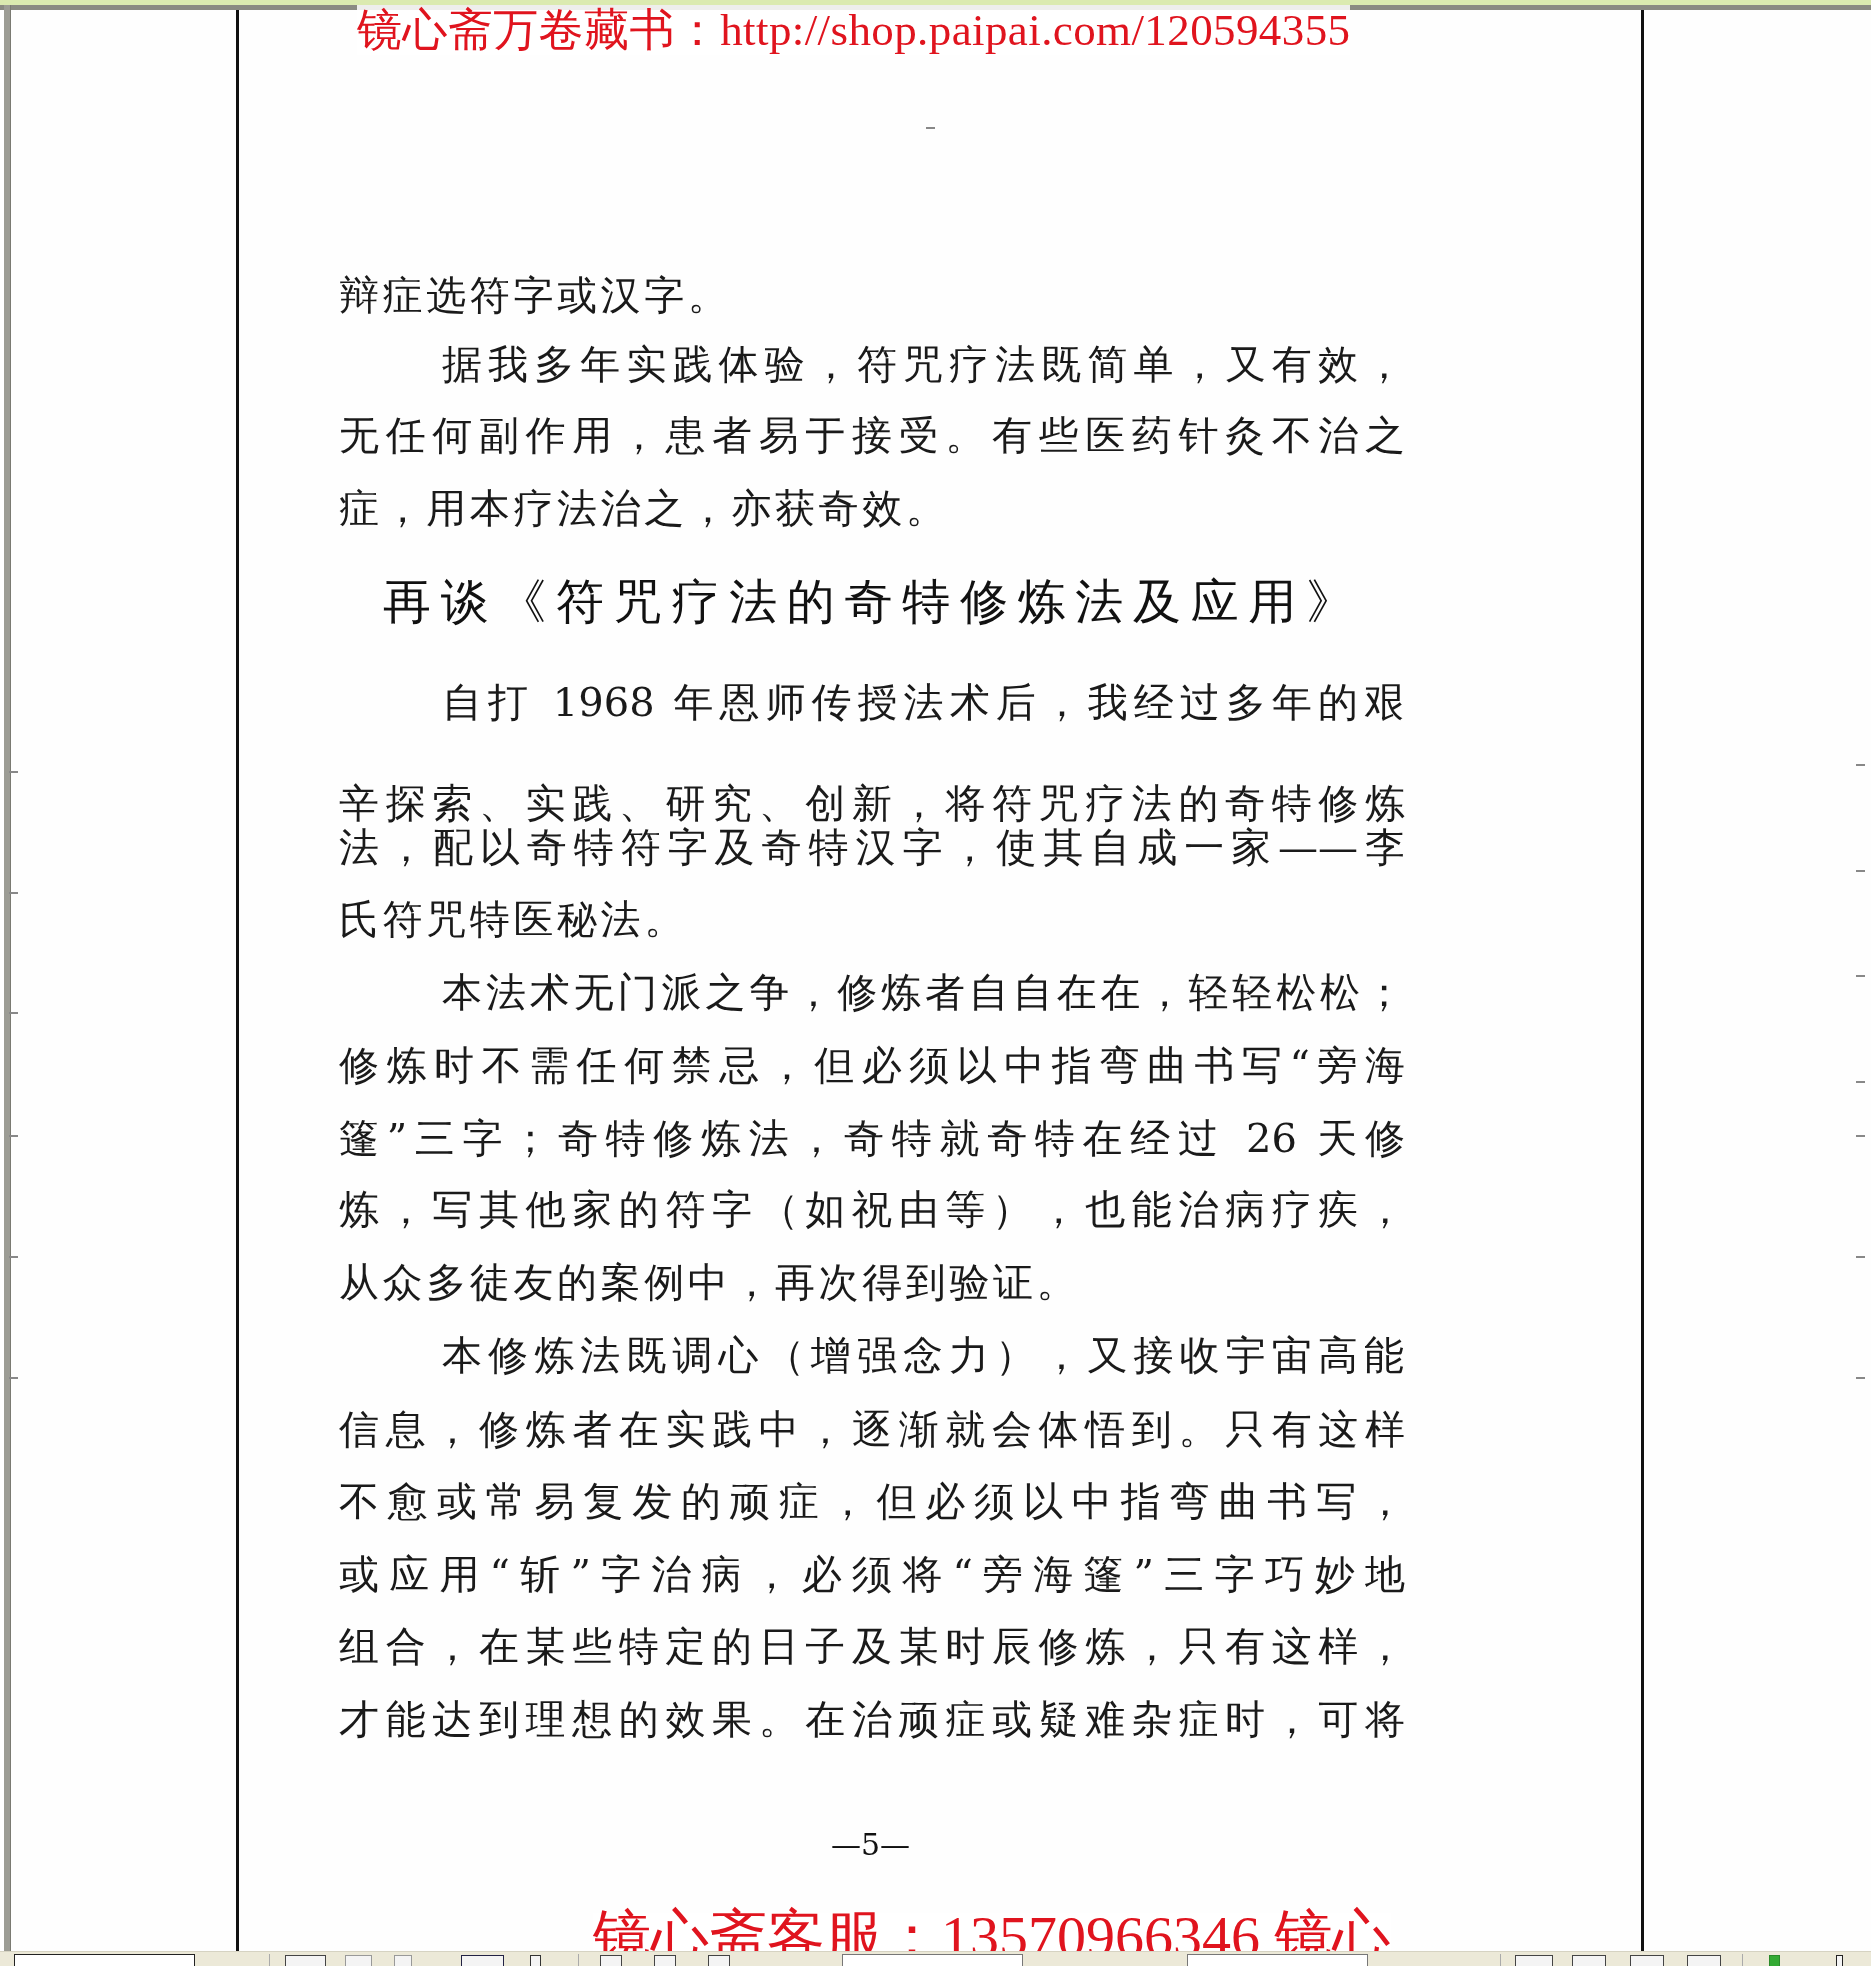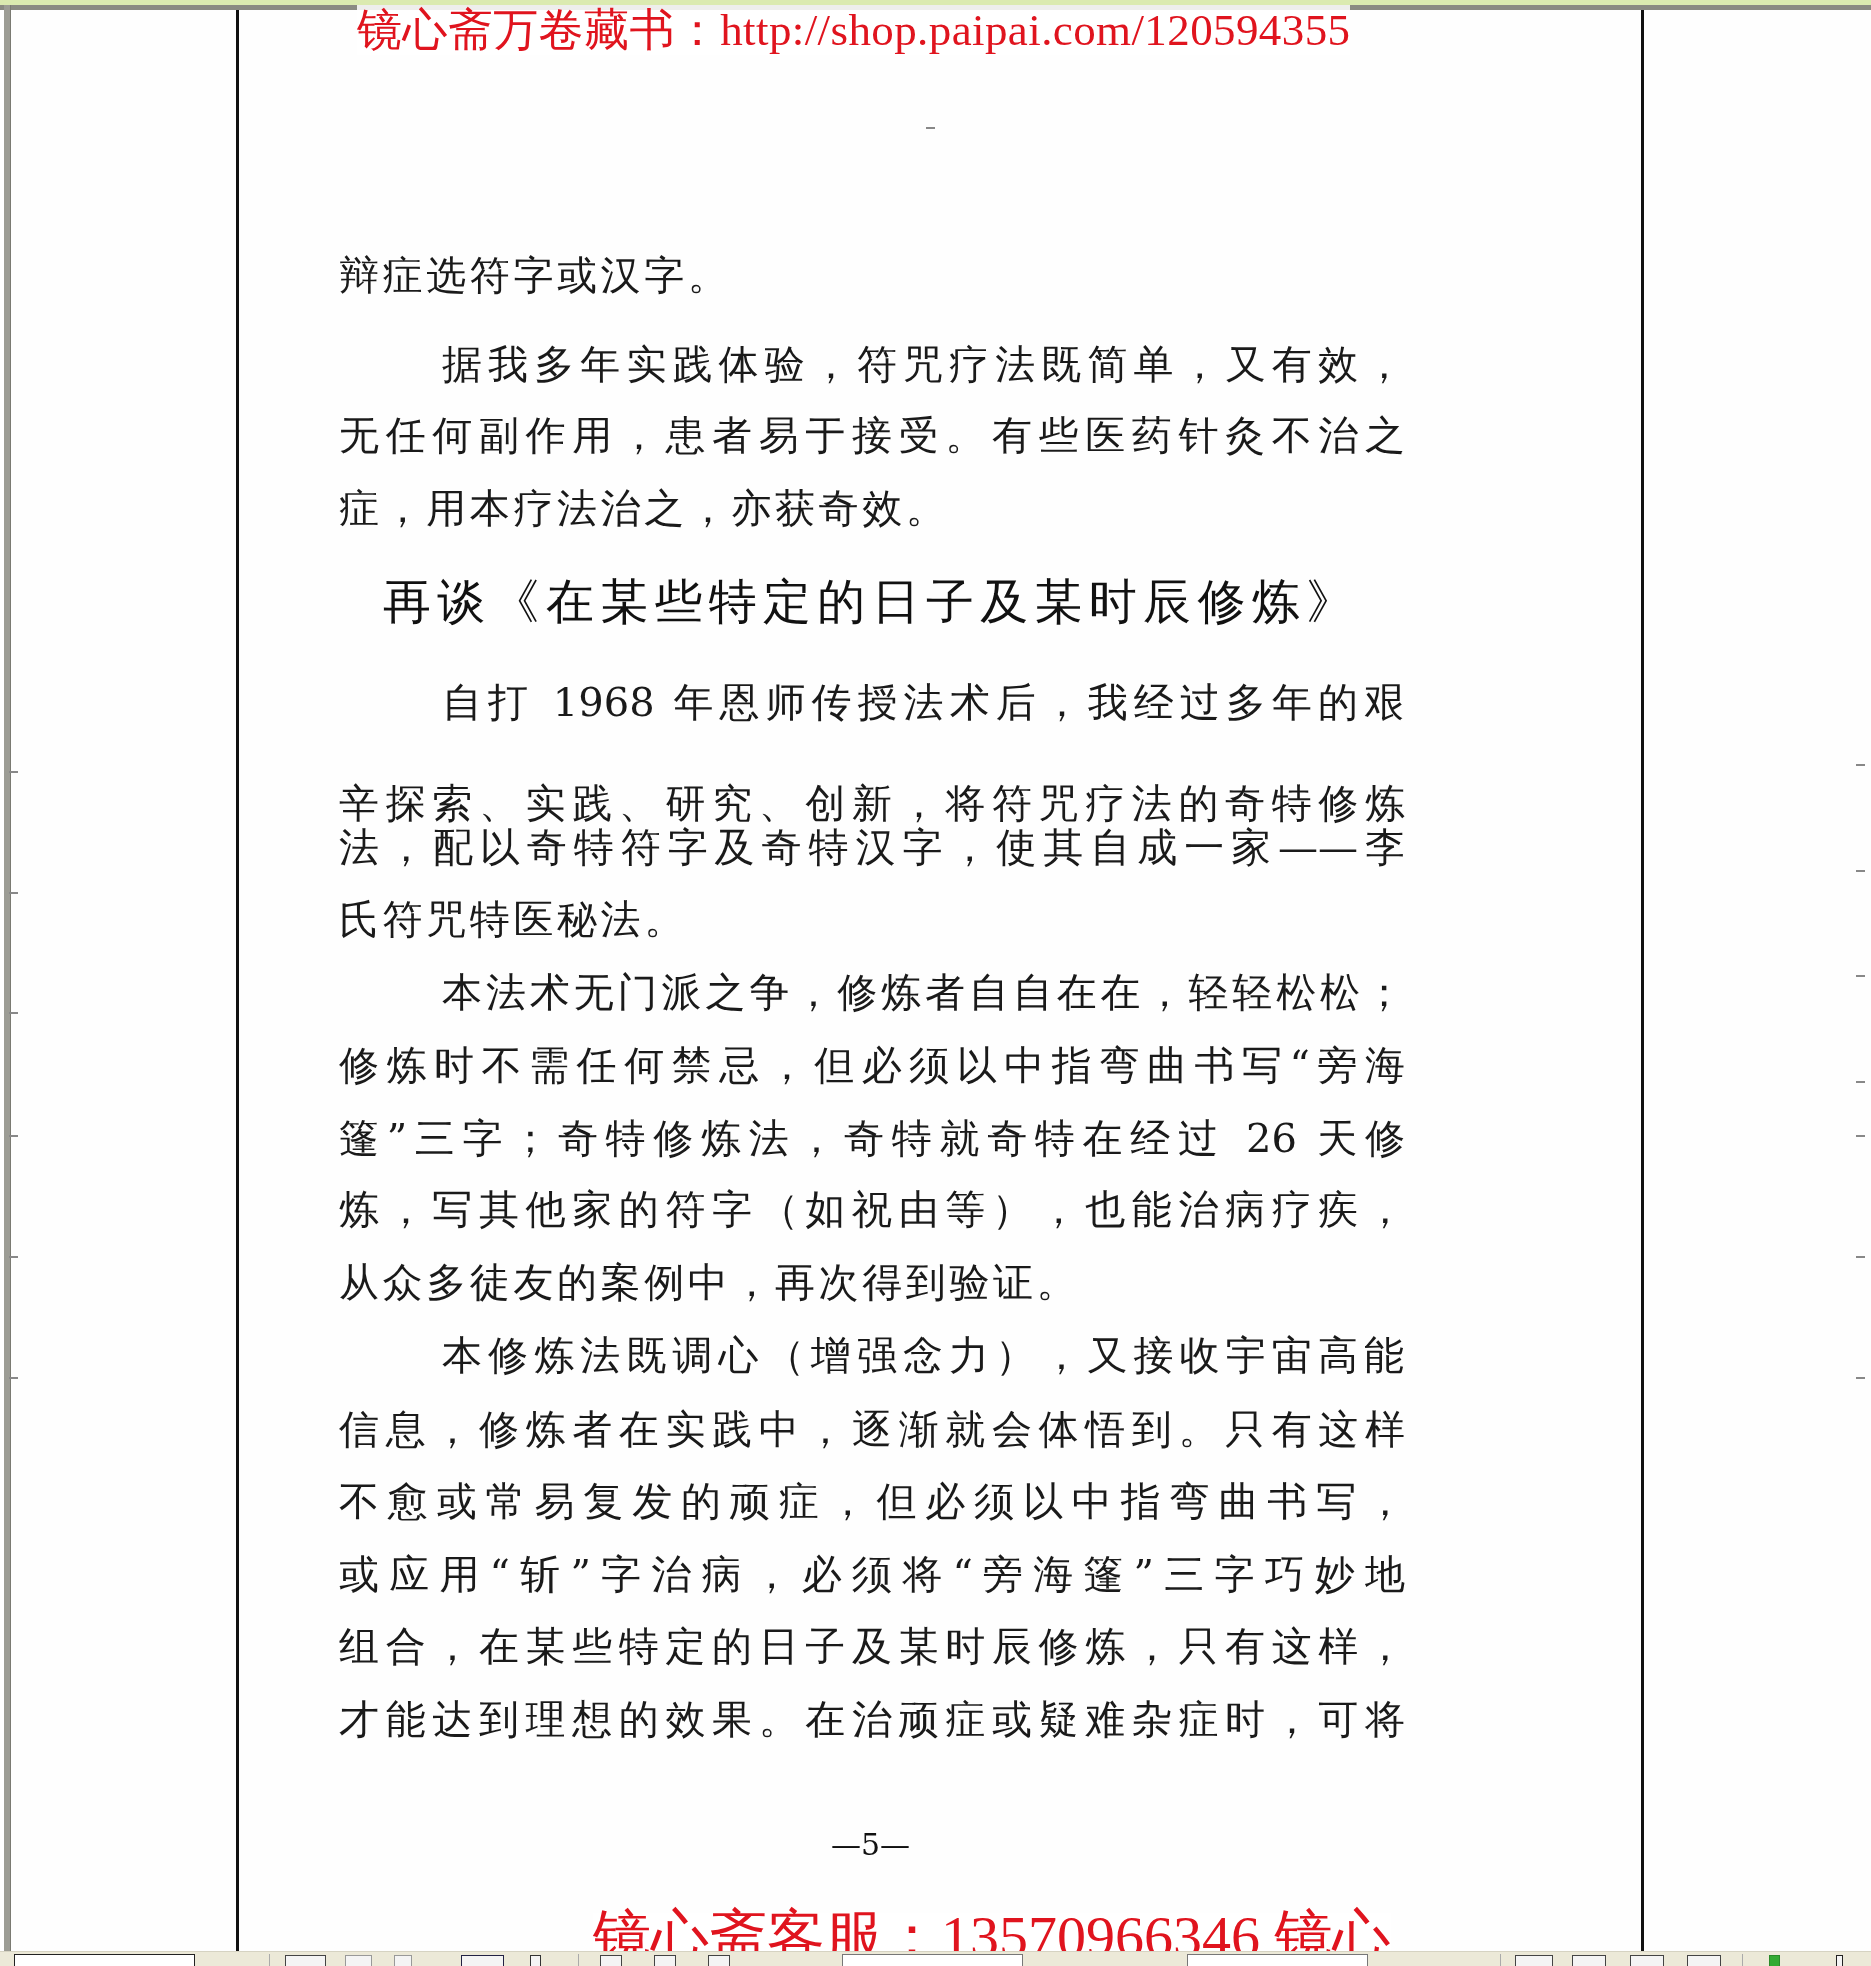--- a/index.html
+++ b/index.html
@@ -52,26 +52,26 @@
 <div class="tick" style="left:1856px;top:975px"></div>
 <div class="tick" style="left:1856px;top:1081px"></div>
 <div class="tick" style="left:1856px;top:1135px"></div>
 <div class="tick" style="left:1856px;top:1256px"></div>
 <div class="tick" style="left:1856px;top:1377px"></div>
 
 <div class="speck" style="left:926px;top:127px;width:9px;height:1.8px"></div>
 
 <div class="wm wm-top">镜心斋万卷藏书：http://shop.paipai.com/120594355</div>
 
-<div class="line short" style="top:248px">辩症选符字或汉字。</div>
+<div class="line short" style="top:268px">辩症选符字或汉字。</div>
 <div class="line indent" style="top:337px">据我多年实践体验，符咒疗法既简单，又有效，</div>
 <div class="line" style="top:408px">无任何副作用，患者易于接受。有些医药针灸不治之</div>
 <div class="line short" style="top:481px">症，用本疗法治之，亦获奇效。</div>
 
-<div class="title" style="top:570px">再谈《在某些特定的日子及某时辰修炼》</div>
+<div class="title" style="top:570px">再谈《符咒疗法的奇特修炼法及应用》</div>
 
 <div class="line indent" style="top:675px">自打 1968 年恩师传授法术后，我经过多年的艰</div>
 <div class="line" style="top:776px">辛探索、实践、研究、创新，将符咒疗法的奇特修炼</div>
 <div class="line" style="top:820px">法，配以奇特符字及奇特汉字，使其自成一家——李</div>
 <div class="line short" style="top:892px">氏符咒特医秘法。</div>
 
 <div class="line indent" style="top:965px">本法术无门派之争，修炼者自自在在，轻轻松松；</div>
 <div class="line" style="top:1038px">修炼时不需任何禁忌，但必须以中指弯曲书写“旁海</div>
 <div class="line" style="top:1111px">篷”三字；奇特修炼法，奇特就奇特在经过 26 天修</div>
 <div class="line" style="top:1182px">炼，写其他家的符字（如祝由等），也能治病疗疾，</div>

